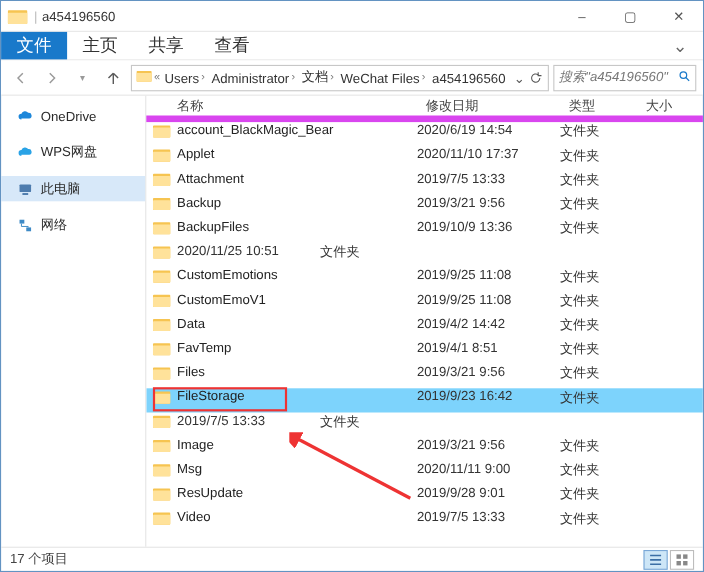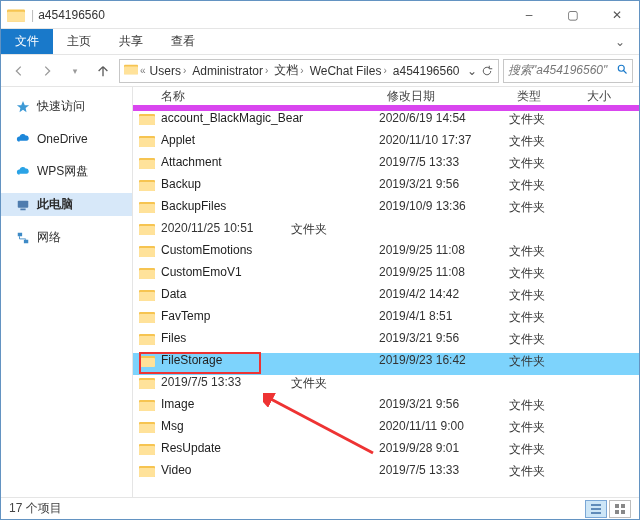--- a/index.html
+++ b/index.html
@@ -4,39 +4,39 @@
 <style>
   * { box-sizing: border-box; margin: 0; padding: 0; font-family: "Microsoft YaHei", "Segoe UI", sans-serif; }
   body { background: #fff; width: 640px; height: 520px; overflow: hidden; font-size: 12px; color: #222; border:1px solid #6393c2; }
   
   .titlebar { height: 28px; display:flex; align-items:center; background:#fff; border-bottom:1px solid #e5e5e5; }
   .titlebar .icon { width:18px; height:18px; margin:0 6px; }
   .titlebar .title { flex:1; font-size:12px; color:#333; }
   .winbtn { width:44px; height:28px; display:flex; align-items:center; justify-content:center; color:#555; }
   
   .menubar { height:26px; display:flex; align-items:stretch; background:#fff; border-bottom:1px solid #e5e5e5; }
-  .menubar .tab { padding:0 14px; display:flex; align-items:center; font-size:12px; color:#333; }
+  .menubar .tab { padding:0 14px; display:flex; align-items:center; font-size:16px; color:#333; }
   .menubar .tab.file { background:#1979ca; color:#fff; }
   
   .addrrow { height:32px; display:flex; align-items:center; gap:4px; padding:3px 6px; background:#fff; border-bottom:1px solid #e5e5e5; }
   .navbtn { width:24px; height:24px; display:flex; align-items:center; justify-content:center; color:#9a9a9a; }
   .navbtn.enabled { color:#5a5a5a; }
   .addrbox { flex:1; height:24px; border:1px solid #c7c7c7; display:flex; align-items:center; padding:0 4px; gap:2px; overflow:hidden; }
   .addrbox .seg { display:flex; align-items:center; gap:2px; white-space:nowrap; color:#333; padding:0 2px; }
   .addrbox .chev { color:#7a7a7a; font-size:10px; }
   .addrend { width:20px; display:flex; align-items:center; justify-content:center; color:#555; }
   .searchbox { width:130px; height:24px; border:1px solid #c7c7c7; display:flex; align-items:center; padding:0 4px; color:#777; }
   .searchbox span.ph { flex:1; font-style:italic; overflow:hidden; text-overflow:ellipsis; white-space:nowrap; }
   
   .body { display:flex; height:calc(520px - 28px - 26px - 32px - 22px - 2px); }
   .nav { width:132px; border-right:1px solid #e5e5e5; padding:6px 0; }
   .nav .group { padding:2px 0 8px; }
   .nav .item { display:flex; align-items:center; gap:6px; padding:3px 8px 3px 14px; color:#2a2a2a; }
   .nav .item .ico { width:16px; height:16px; display:flex; align-items:center; justify-content:center; }
-  .nav .item.selected { background:#d7e8f9;font-weight:bold; }
+  .nav .item.selected { background:#d7e8f9; }
   
   .listwrap { flex:1; display:flex; flex-direction:column; position:relative; }
   .cols { height:24px; display:flex; align-items:center; border-bottom:6px solid #d946ef; color:#444; }
   .cols .col { padding:0 8px; border-right:1px solid transparent; }
   .c-name { flex:1; padding-left:28px !important; }
   .c-date { width:130px; }
   .c-type { width:70px; }
   .c-size { width:60px; }
   .rows { flex:1; overflow:auto; }
   .row { height:22px; display:flex; align-items:flex-start; padding-left:6px; }
@@ -154,30 +154,20 @@
   </div>
 </div>
 
 <div class="body">
 
   <div class="nav">
     <div class="group">
       <div class="item">
         <span class="ico">
             <svg viewBox="0 0 16 16" width="14" height="14">
-              <polygon points="8,1 10,6 15,6 11,9 12,14 8,11 4,14 5,9 1,6 6,6" fill="#3e9ad6"></polygon>
-            </svg>
-          </span>
-        <span>快速访问</span>
-      </div>
-    </div>
-    <div class="group">
-      <div class="item">
-        <span class="ico">
-            <svg viewBox="0 0 16 16" width="14" height="14">
               <path d="M4 11a3 3 0 010-6 4 4 0 017-1 3 3 0 011 6H4z" fill="#1d87da"></path>
             </svg>
           </span>
         <span>OneDrive</span>
       </div>
     </div>
     <div class="group">
       <div class="item">
         <span class="ico">
             <svg viewBox="0 0 16 16" width="14" height="14">

